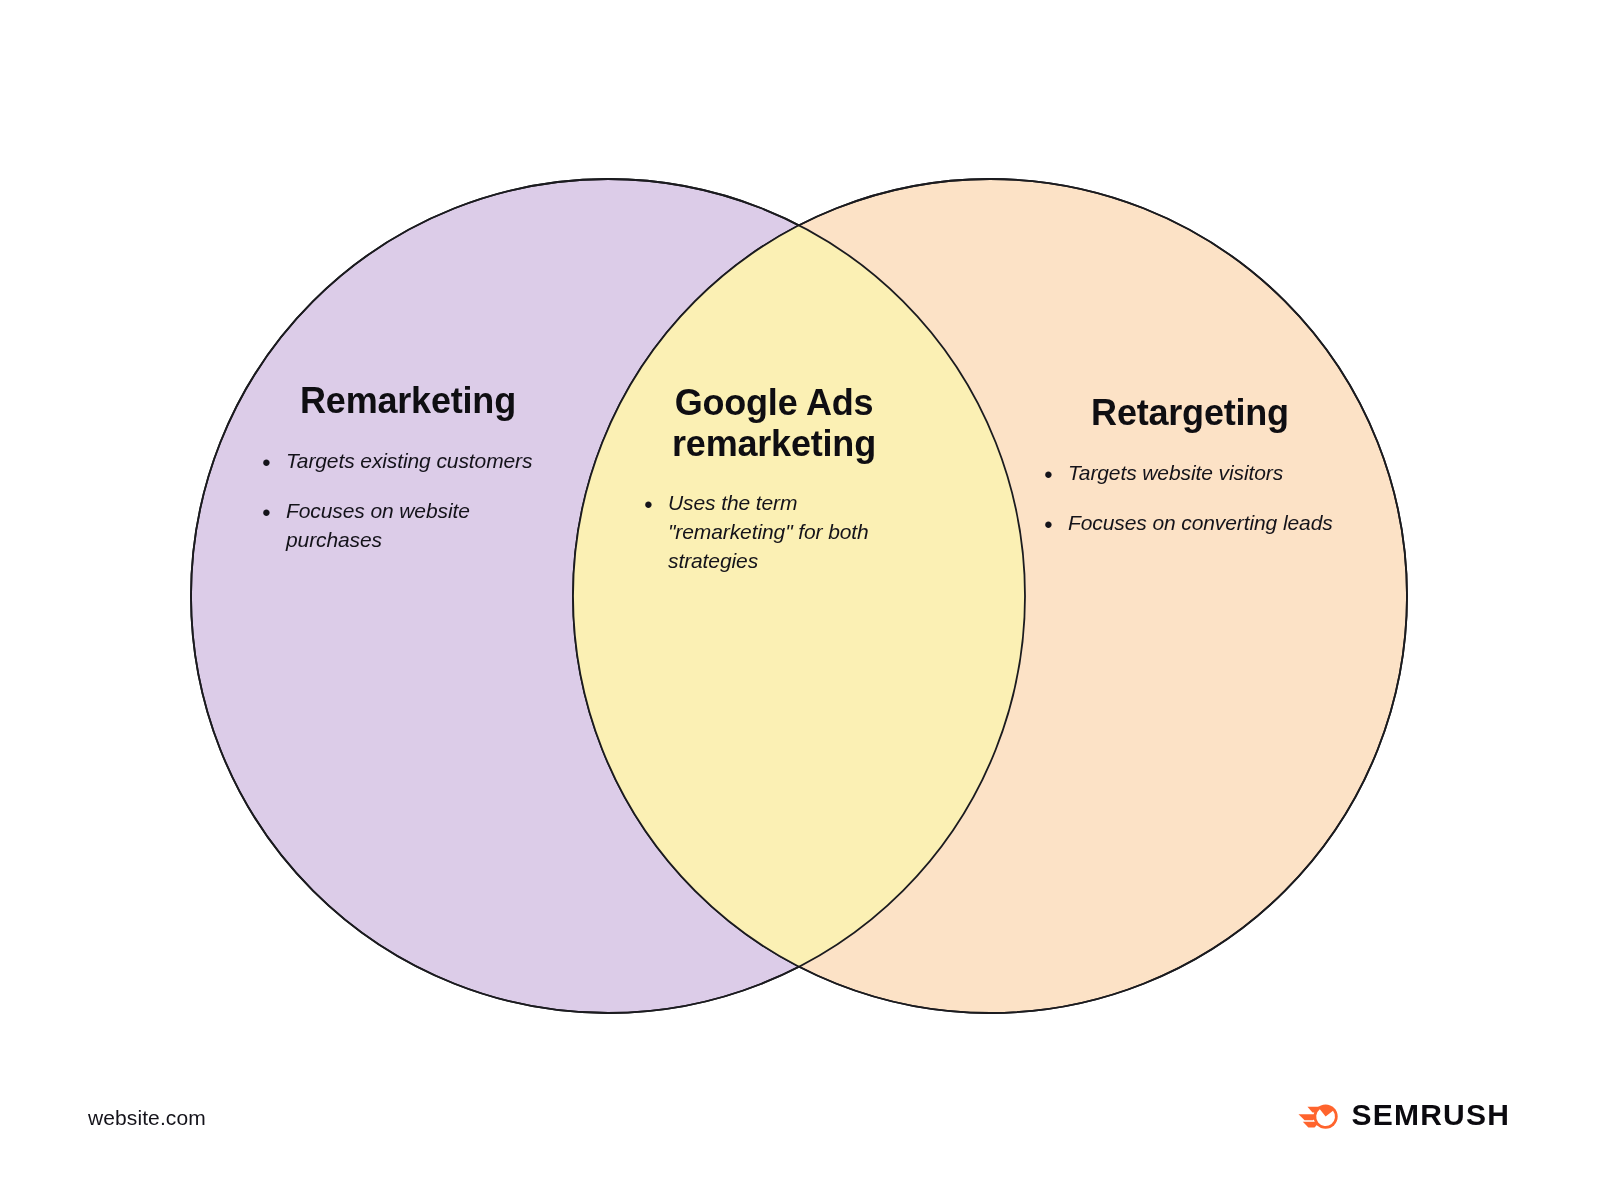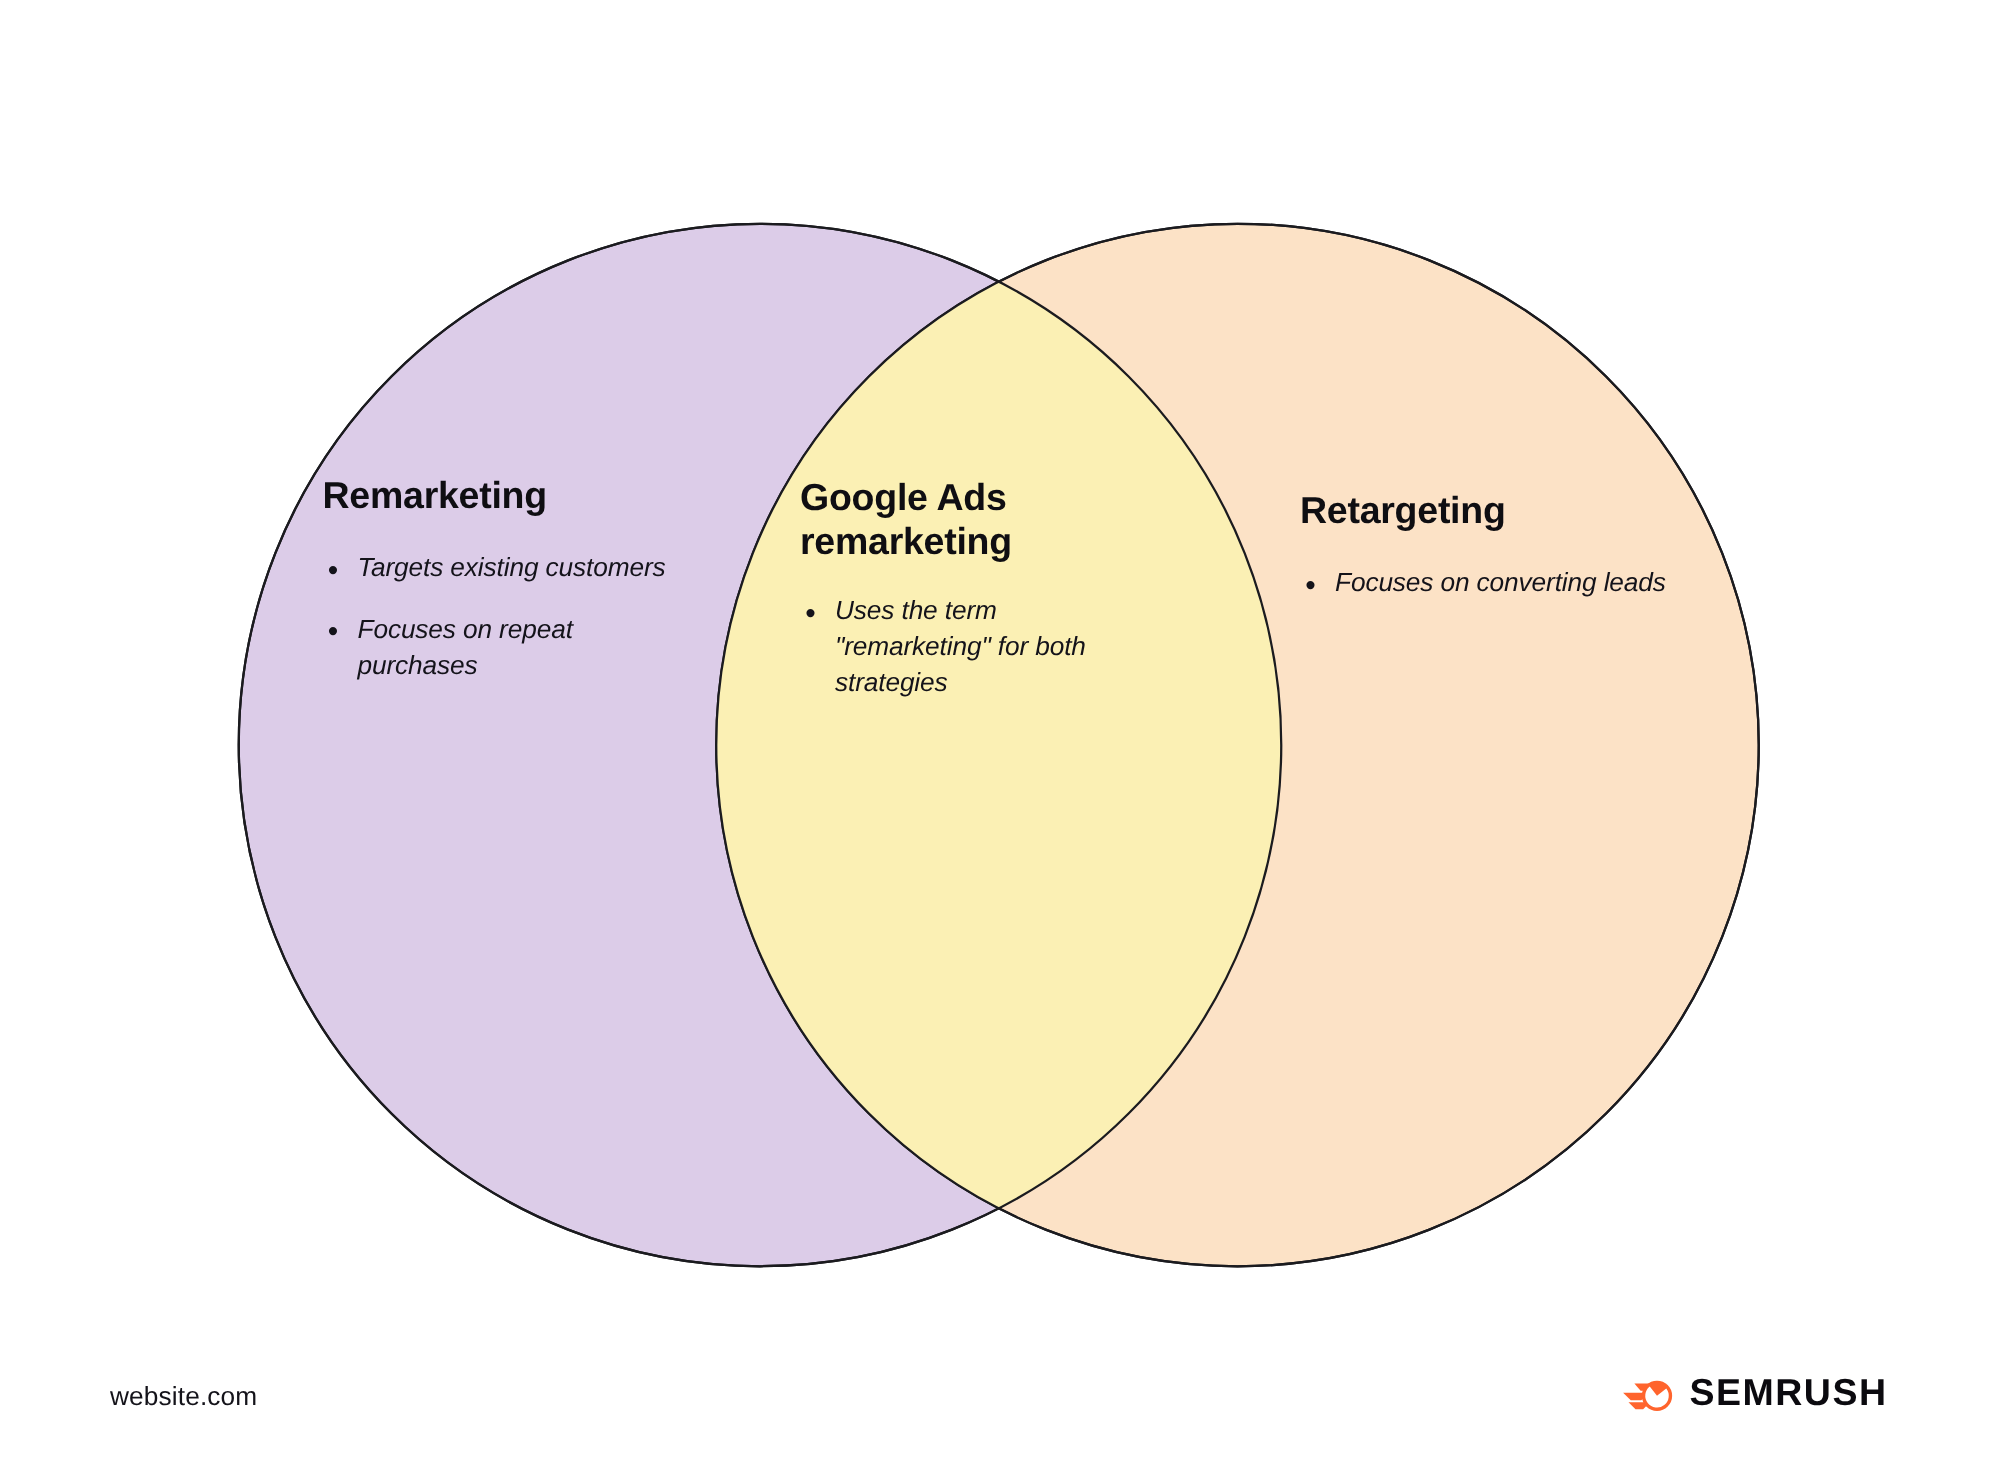--- a/index.html
+++ b/index.html
@@ -22,24 +22,24 @@
     width:1600px; height:1180px;
   }
 
   
   .col {
     position:absolute;
     color:#111014;
   }
   .col-title {
     font-weight:700;
-    font-size:30px;
+    font-size:36px;
     line-height:1.15;
     letter-spacing:-0.2px;
-    text-align:left;
+    text-align:center;
     color:#0f0e12;
   }
   .bullets {
     list-style:none;
     margin-top:26px;
   }
   .bullets li {
     position:relative;
     font-size:21px;
     line-height:1.38;
@@ -121,34 +121,35 @@
     </g>
 
     <circle cx="608" cy="596" r="417" fill="none" stroke="#1b1b1f" stroke-width="1.8"></circle>
     <circle cx="990" cy="596" r="417" fill="none" stroke="#1b1b1f" stroke-width="1.8"></circle>
   </svg>
 
   <div class="col" id="col-left">
     <div class="col-title">Remarketing</div>
     <ul class="bullets">
       <li>Targets existing customers</li>
-      <li>Focuses on repeat purchases</li>
+      <li>Focuses on website purchases</li>
     </ul>
   </div>
 
   <div class="col" id="col-center">
     <div class="col-title">Google Ads remarketing</div>
     <ul class="bullets">
       <li>Uses the term "remarketing" for both strategies</li>
     </ul>
   </div>
 
   <div class="col" id="col-right">
     <div class="col-title">Retargeting</div>
     <ul class="bullets">
+      <li>Targets website visitors</li>
       <li>Focuses on converting leads</li>
     </ul>
   </div>
 
   <div id="footer">
     <div id="site-url">website.com</div>
 
     <div id="brand-logo">
       <svg id="brand-mark" width="46" height="34" viewBox="0 0 46 34">
 

